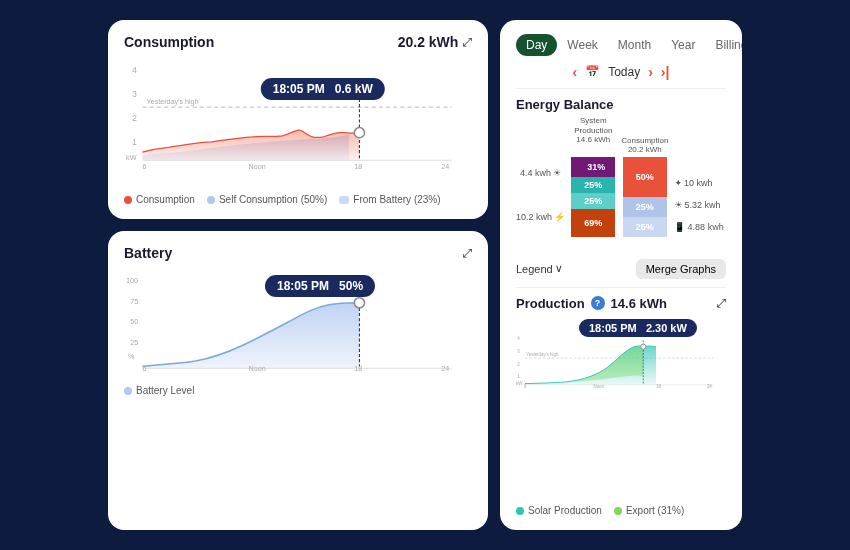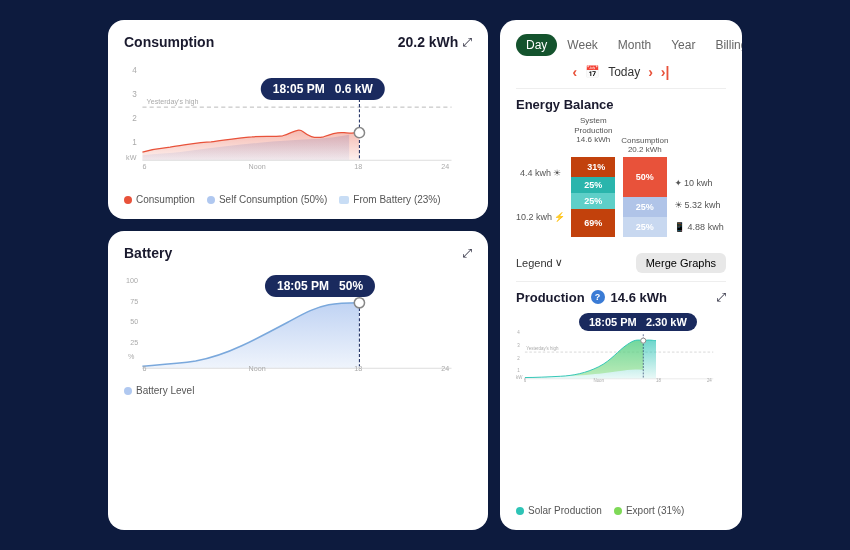--- a/index.html
+++ b/index.html
@@ -369,21 +369,21 @@
             <span>10.2 kwh</span>
             <span>⚡</span>
           </div>
         </div>
 
         <div style="display:flex;flex-direction:column;align-items:center;">
           <div style="font-size:8px;color:#555;text-align:center;line-height:1.2;margin-bottom:12px;">
             System<br>Production<br>14.6 kWh
           </div>
           <div style="display:flex;flex-direction:column;width:44px;height:80px;">
-            <div class="bar-seg" style="background:#c2410c;height:25%;font-size:9px;padding-left:6px;">31%</div>
+            <div class="bar-seg" style="background:#701a75;height:25%;font-size:9px;padding-left:6px;">31%</div>
             <div class="bar-seg" style="background:#2ab5ac;height:20%;font-size:9px;">25%</div>
             <div class="bar-seg" style="background:#5ecfc8;height:20%;font-size:9px;">25%</div>
             <div class="bar-seg" style="background:#c2410c;height:35%;font-size:9px;">69%</div>
           </div>
         </div>
 
         <div style="display:flex;flex-direction:column;align-items:center;">
           <div style="font-size:8px;color:#555;text-align:center;line-height:1.2;margin-bottom:2px;">
             Consumption<br>20.2 kWh
           </div>
@@ -404,21 +404,21 @@
               <span>5.32 kwh</span>
             </div>
           <div style="display:flex;align-items:center;gap:2px;">
               <span>📱</span>
               <span>4.88 kwh</span>
             </div>
         </div>
       </div>
     </div>
 
-    <div style="display:flex;justify-content:space-between;align-items:center;margin-top:8px;">
+    <div style="display:flex;justify-content:space-between;align-items:center;margin-top:14px;">
       <div class="legend-link">
         <span>Legend</span>
         <span>∨</span>
       </div>
       <button class="merge-btn">Merge Graphs</button>
     </div>
 
     <hr class="horiz-divider">
 
     <div class="production-section">

